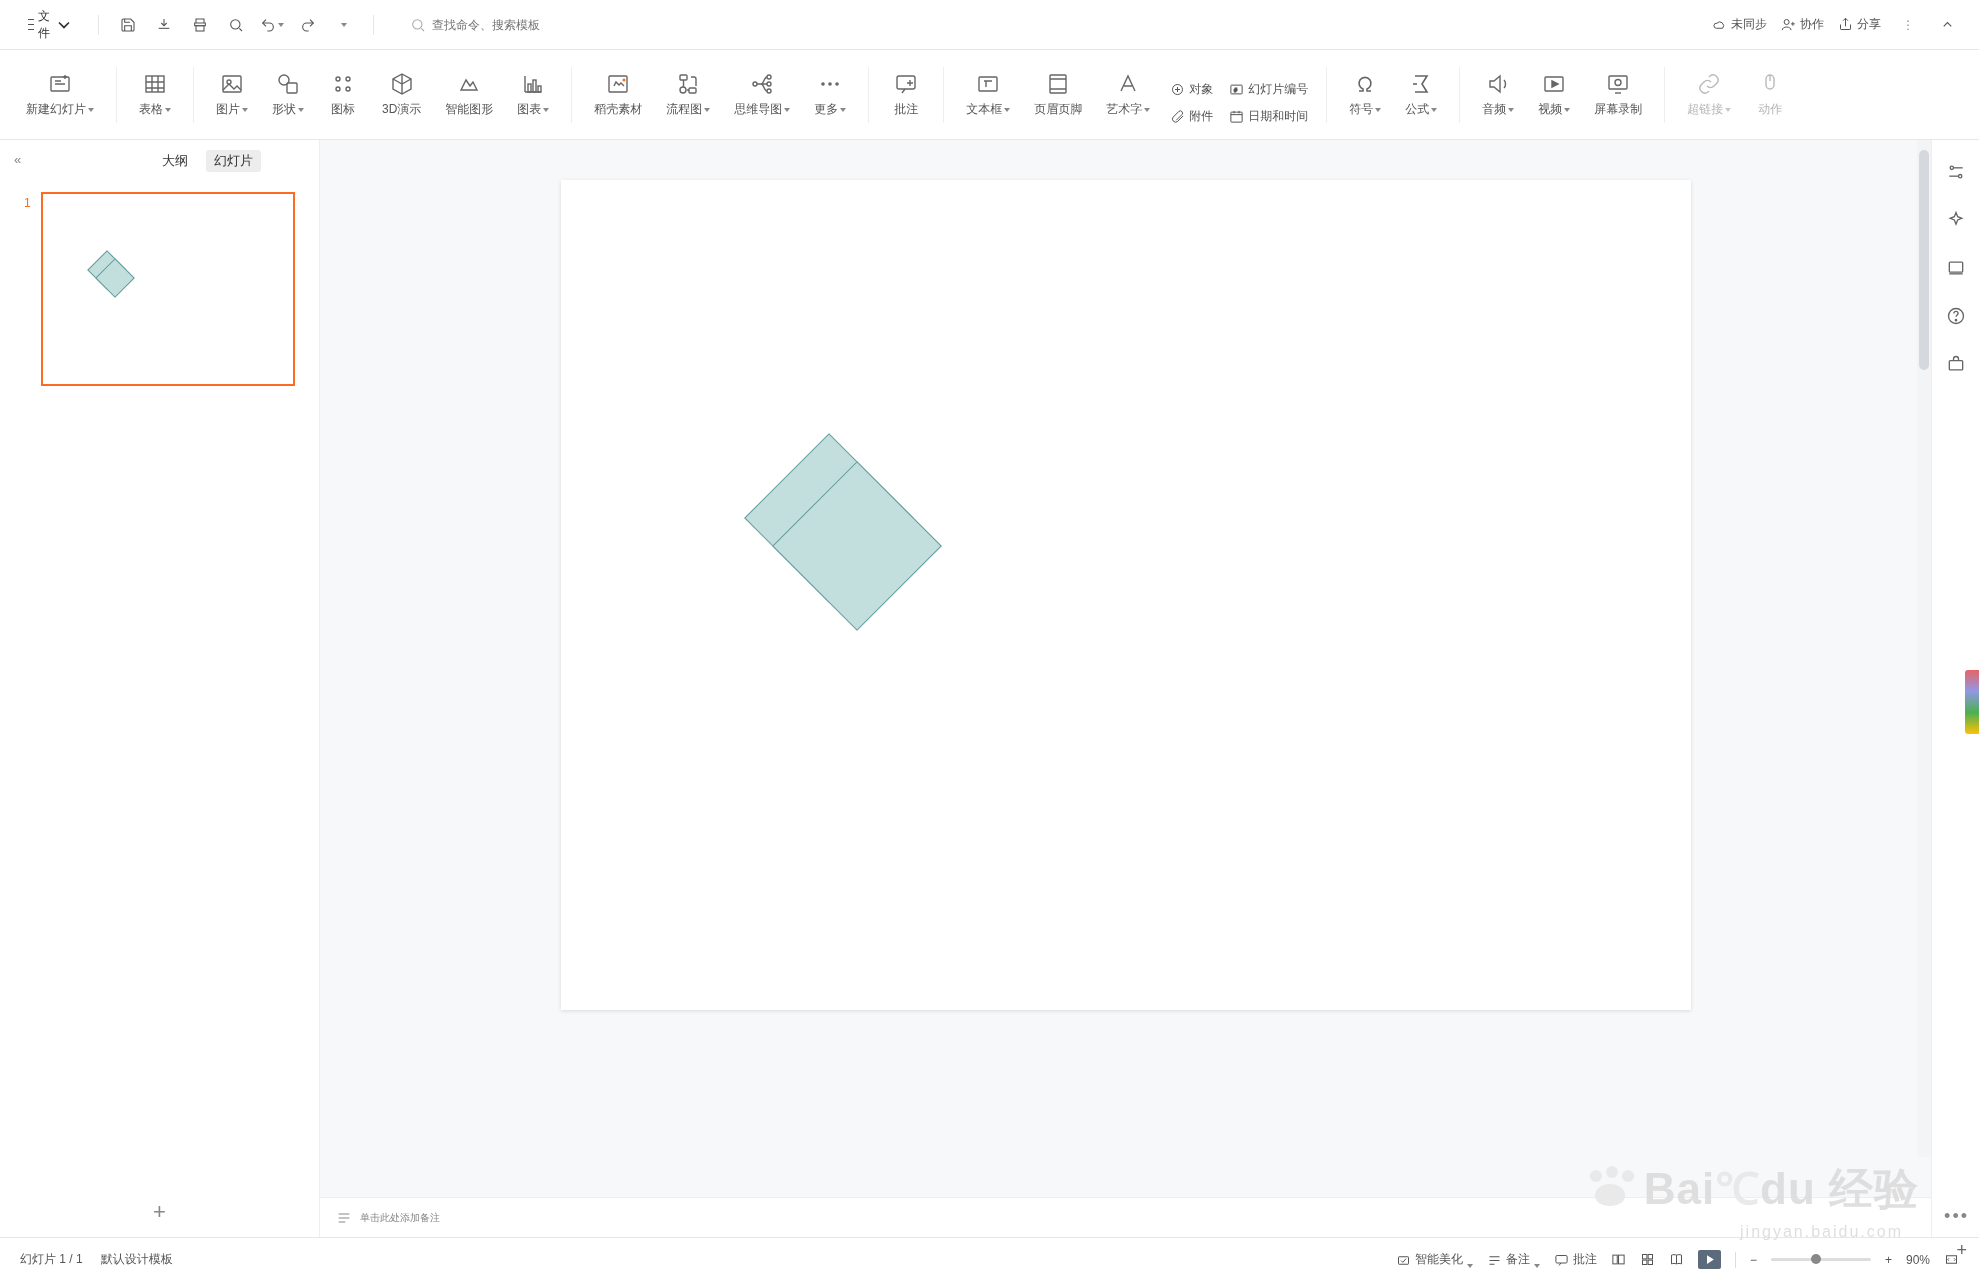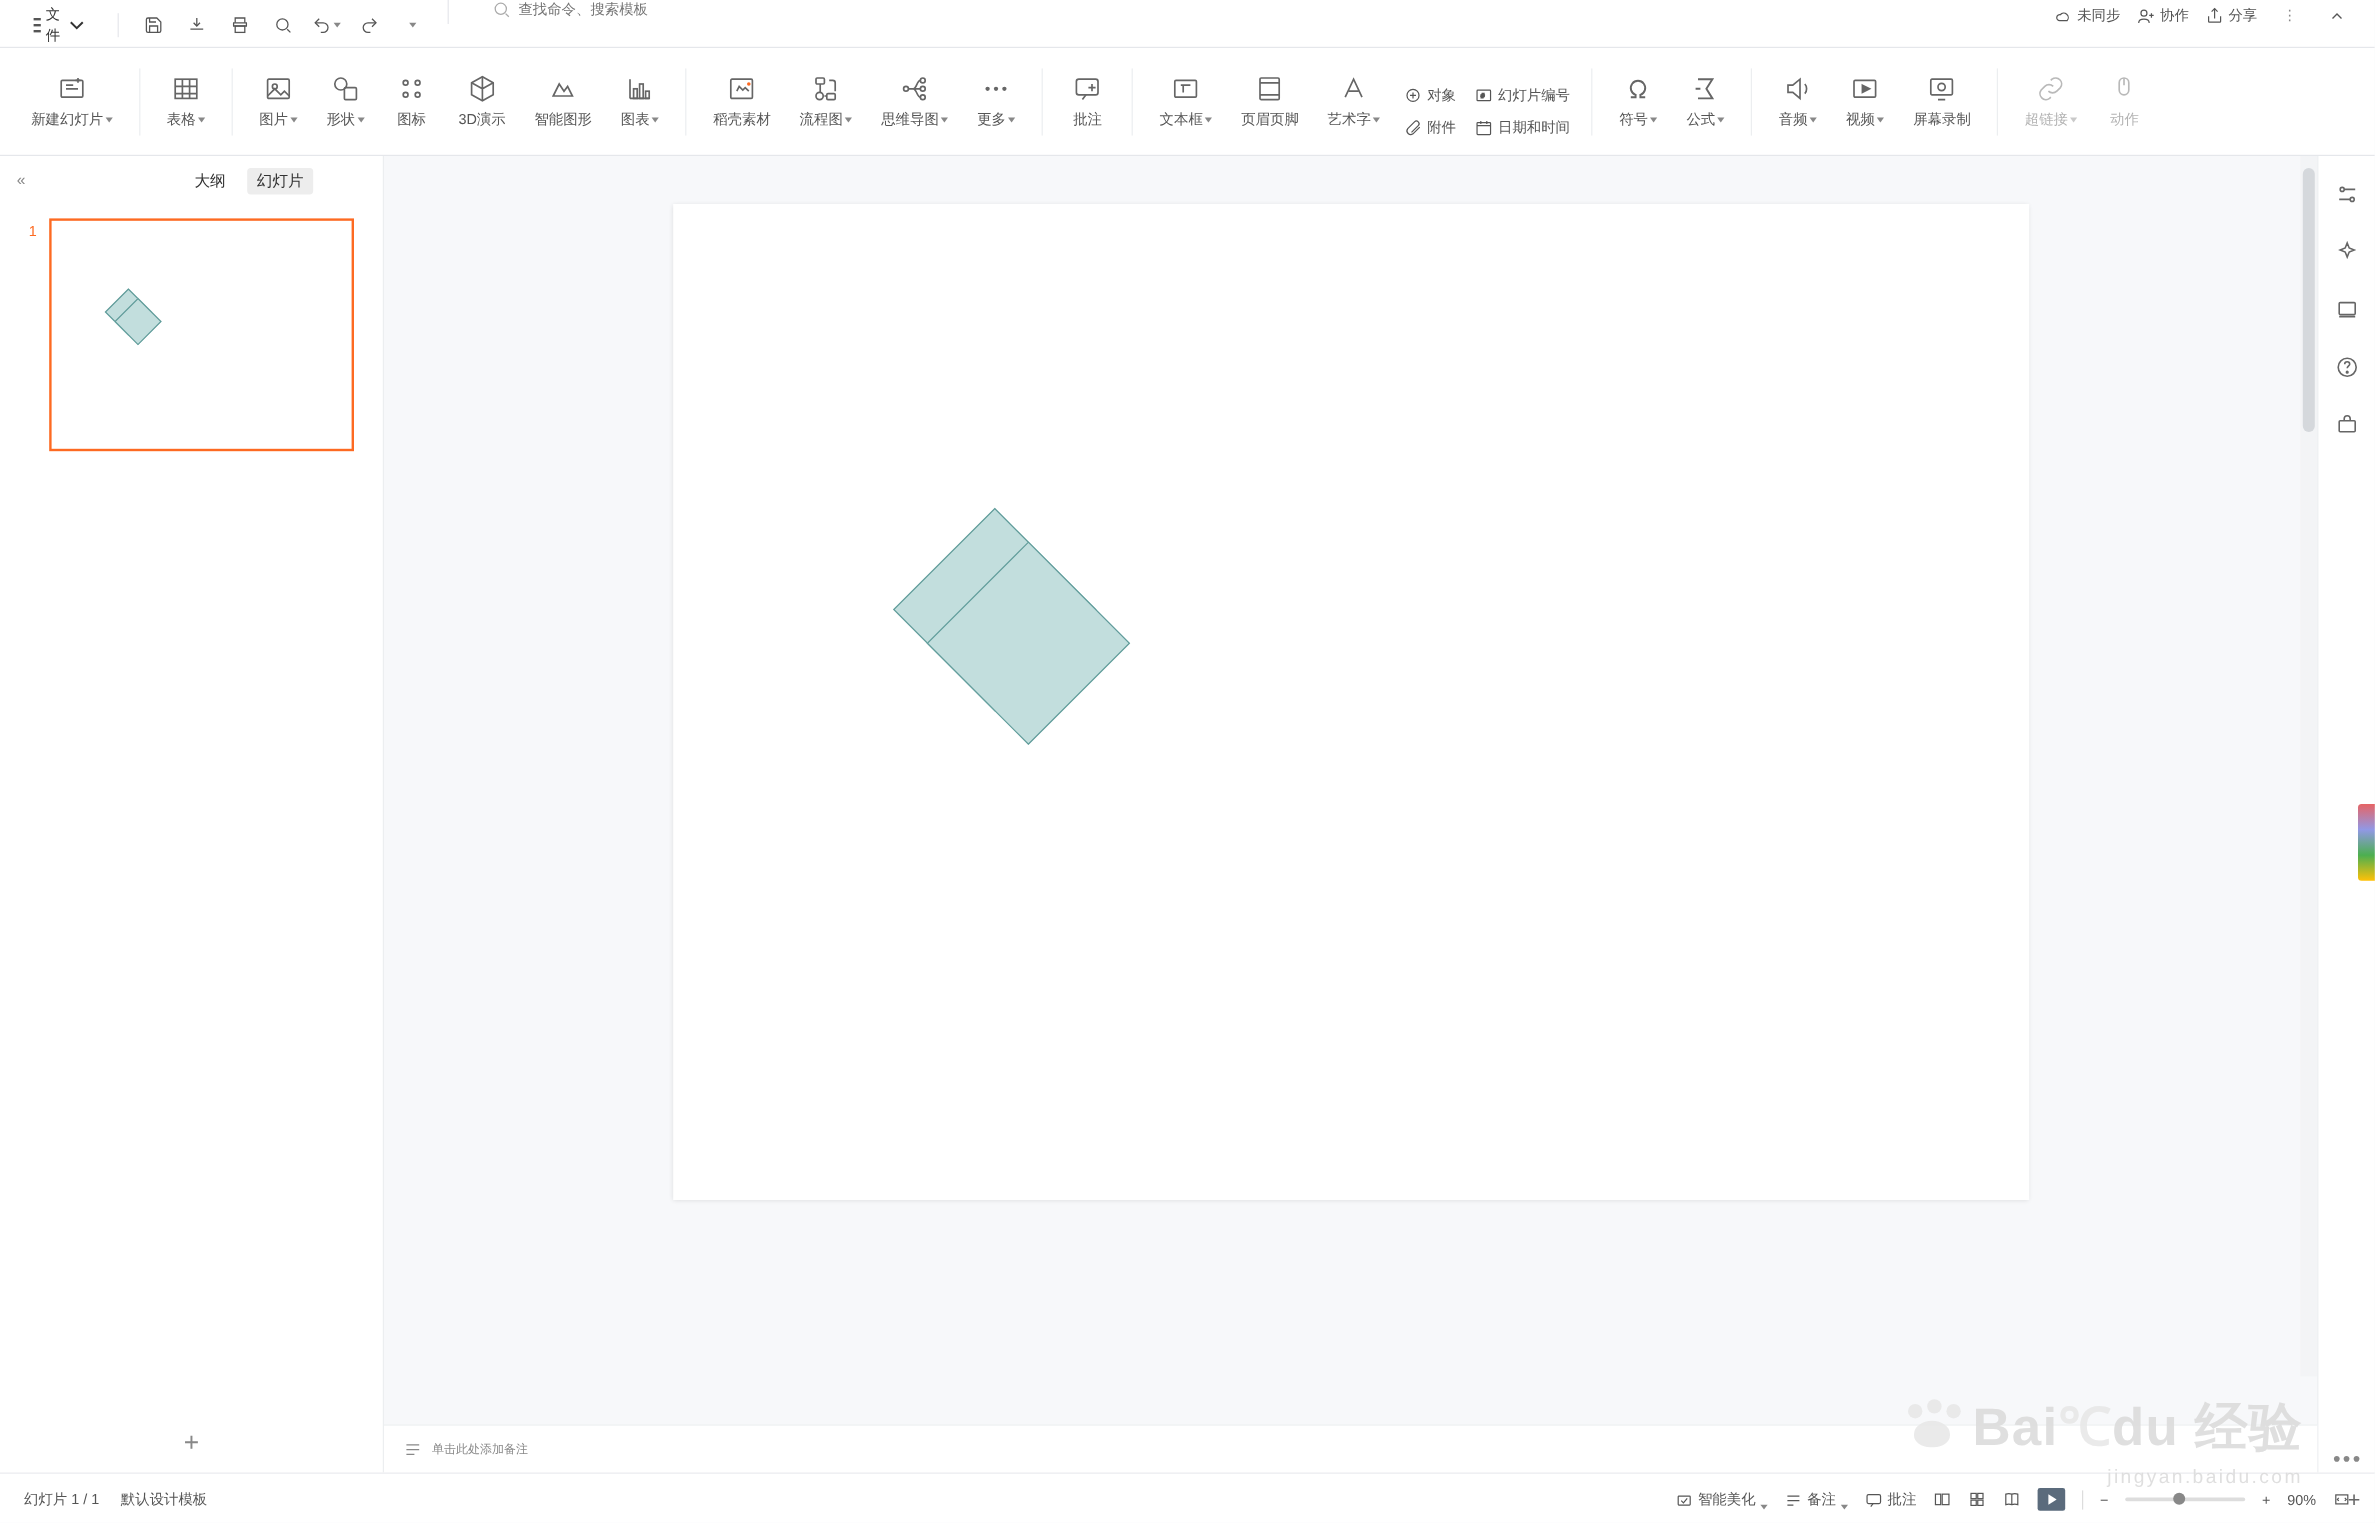--- a/index.html
+++ b/index.html
@@ -1,19 +1,19 @@
 <!DOCTYPE html>
 <html><head>
 <meta charset="utf-8">
 <style>
 * { margin: 0; padding: 0; box-sizing: border-box; font-family: "Microsoft YaHei", sans-serif; }
 body { background: #f7f8fa; width: 1979px; height: 1269px; overflow: hidden; font-size: 12px; color: #333; }
 
 
-.menubar { height: 40px; background: #fff; border-bottom: 1px solid #e5e7eb; display: flex; align-items: flex-start; padding: 0 20px; gap: 10px; }
+.menubar { height: 50px; background: #fff; border-bottom: 1px solid #e5e7eb; display: flex; align-items: center; padding: 0 20px; gap: 10px; }
 .menubar-left { display: flex; align-items: center; gap: 10px; }
 .file-btn { display: flex; align-items: center; gap: 4px; padding: 4px 8px; cursor: pointer; }
 .file-btn .burger { display: inline-block; width: 14px; height: 12px; position: relative; }
 .file-btn .burger::before, .file-btn .burger::after, .file-btn .burger span { content: ""; position: absolute; left: 0; width: 100%; height: 1.5px; background: #555; }
 .file-btn .burger::before { top: 0; } .file-btn .burger span { top: 5px; } .file-btn .burger::after { top: 10px; }
 .ico-btn { width: 26px; height: 26px; display: inline-flex; align-items: center; justify-content: center; cursor: pointer; color: #555; border-radius: 4px; }
 .ico-btn svg { width: 16px; height: 16px; }
 .sep { width: 1px; height: 20px; background: #e5e7eb; margin: 0 6px; }
 
 .tabs { display: flex; align-items: center; gap: 26px; margin-left: 20px; }
@@ -77,21 +77,21 @@
 .statusbar { height: 44px; background: #fff; border-top: 1px solid #e5e7eb; display: flex; align-items: center; padding: 0 20px; gap: 18px; font-size: 12px; color: #555; }
 .statusbar .right { margin-left: auto; display: flex; align-items: center; gap: 14px; }
 .statusbar .sbtn { display: flex; align-items: flex-end; gap: 4px; cursor: pointer; }
 .statusbar svg { width: 15px; height: 15px; }
 .zoom-slider { width: 100px; height: 3px; background: #ddd; position: relative; border-radius: 2px; }
 .zoom-slider .kn { position: absolute; left: 40%; top: -4px; width: 10px; height: 10px; border-radius: 50%; background: #888; }
 .more-dots { position: absolute; right: 10px; bottom: 42px; color: #888; font-size: 18px; letter-spacing: 2px; }
 .plus-corner { position: absolute; right: 12px; bottom: 8px; color: #666; font-size: 18px; }
 
 .watermark { position: absolute; right: 60px; bottom: 50px; color: #dcdcdc; font-size: 44px; font-weight: 700; letter-spacing: 1px; pointer-events: none; display: flex; align-items: center; gap: 10px; opacity: .9; }
-.watermark .sub { position: absolute; right: 0; bottom: -22px; font-size: 16px; font-weight: 400; color: #dcdcdc; letter-spacing: 2px; }
+.watermark .sub { position: absolute; right: 16px; bottom: -22px; font-size: 16px; font-weight: 400; color: #dcdcdc; letter-spacing: 2px; }
 .paw { position: relative; width: 48px; height: 40px; }
 .paw span { position: absolute; background: #e8e8e8; border-radius: 50%; }
 .paw .p1 { width: 12px; height: 12px; left: 4px; top: 2px; }
 .paw .p2 { width: 12px; height: 12px; left: 20px; top: -2px; }
 .paw .p3 { width: 12px; height: 12px; left: 36px; top: 2px; }
 .paw .pad { width: 30px; height: 22px; left: 9px; top: 16px; border-radius: 50% 50% 45% 45%; }
 </style>
 </head>
 <body>
 

